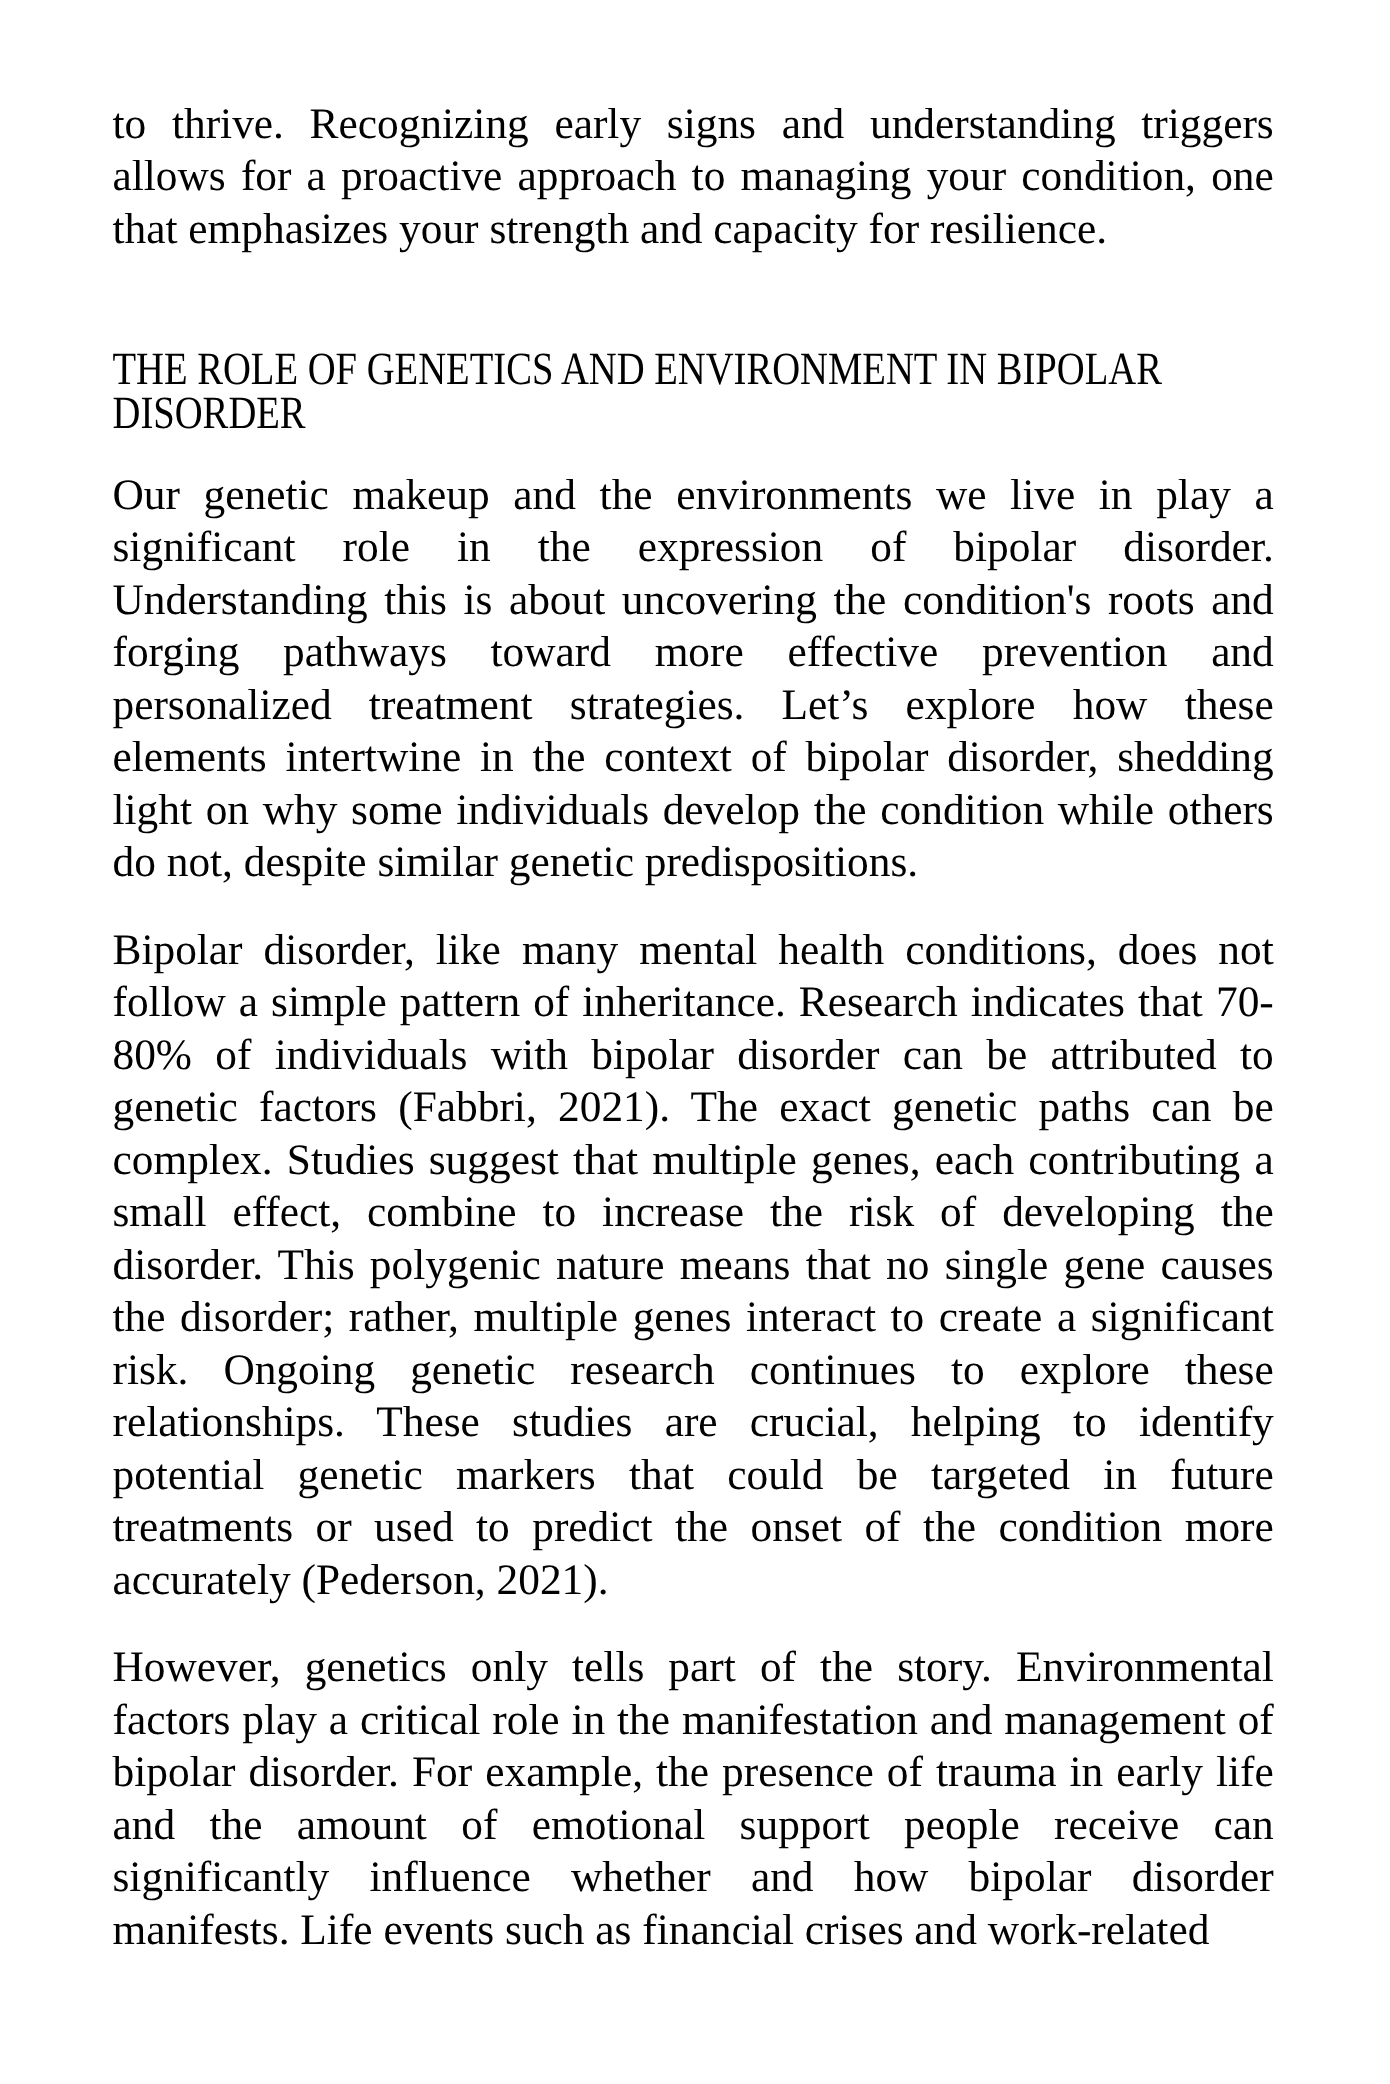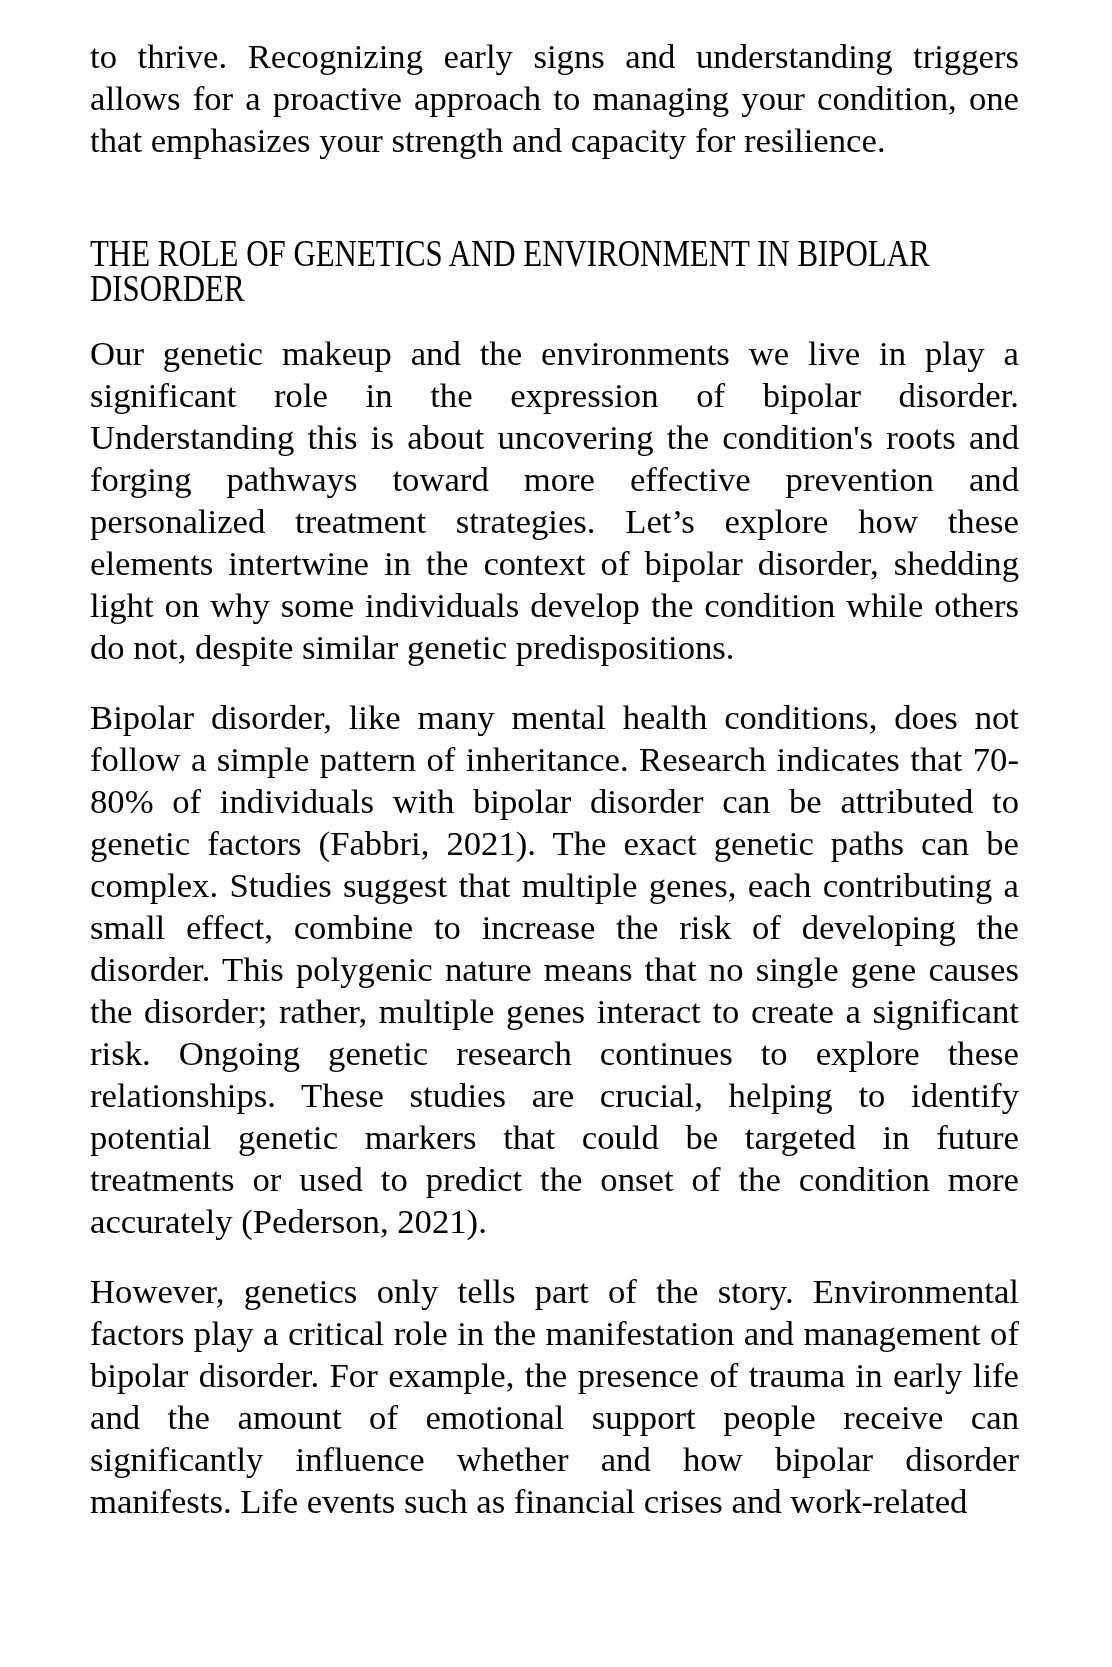--- a/index.html
+++ b/index.html
@@ -10,21 +10,21 @@
   body {
     width: 1112px;
     height: 1667px;
     background: #ffffff;
     position: relative;
   }
   .page {
     box-sizing: border-box;
     width: 1112px;
     height: 1667px;
-    padding: 36px 93px 0 90px;
+    padding: 78px 93px 0 90px;
     background: #ffffff;
   }
   .body-paragraph {
     font-family: "Liberation Serif", "DejaVu Serif", serif;
     font-size: 34.7px;
     line-height: 42px;
     color: #000000;
     text-align: justify;
     margin: 0 0 28px 0;
   }

